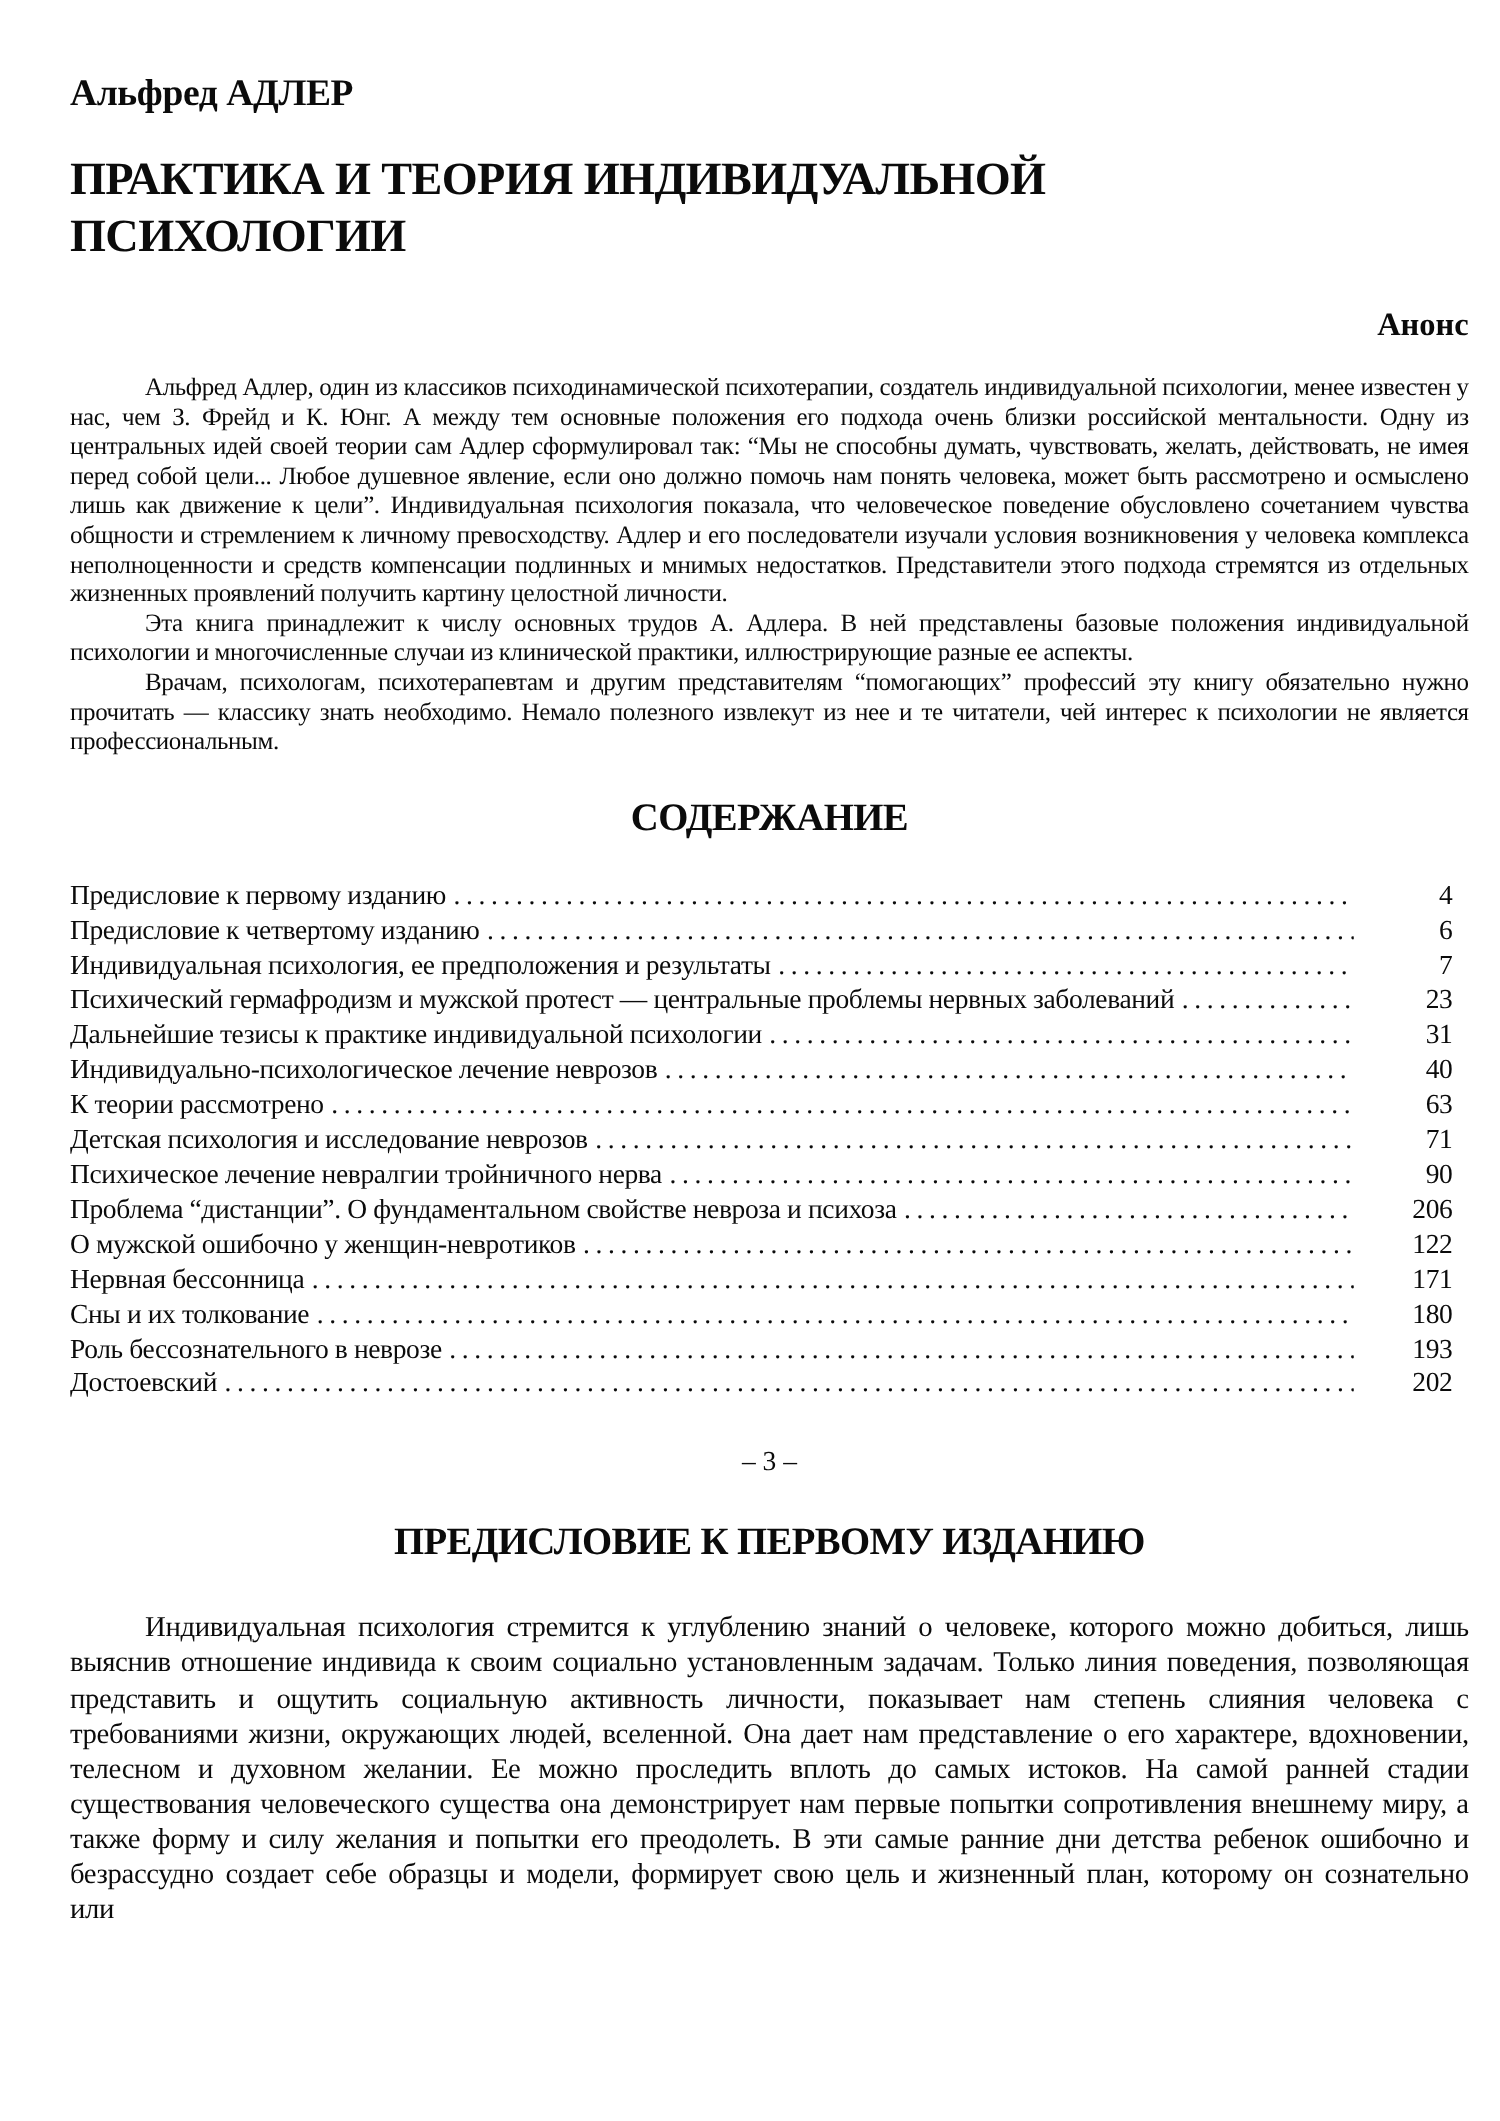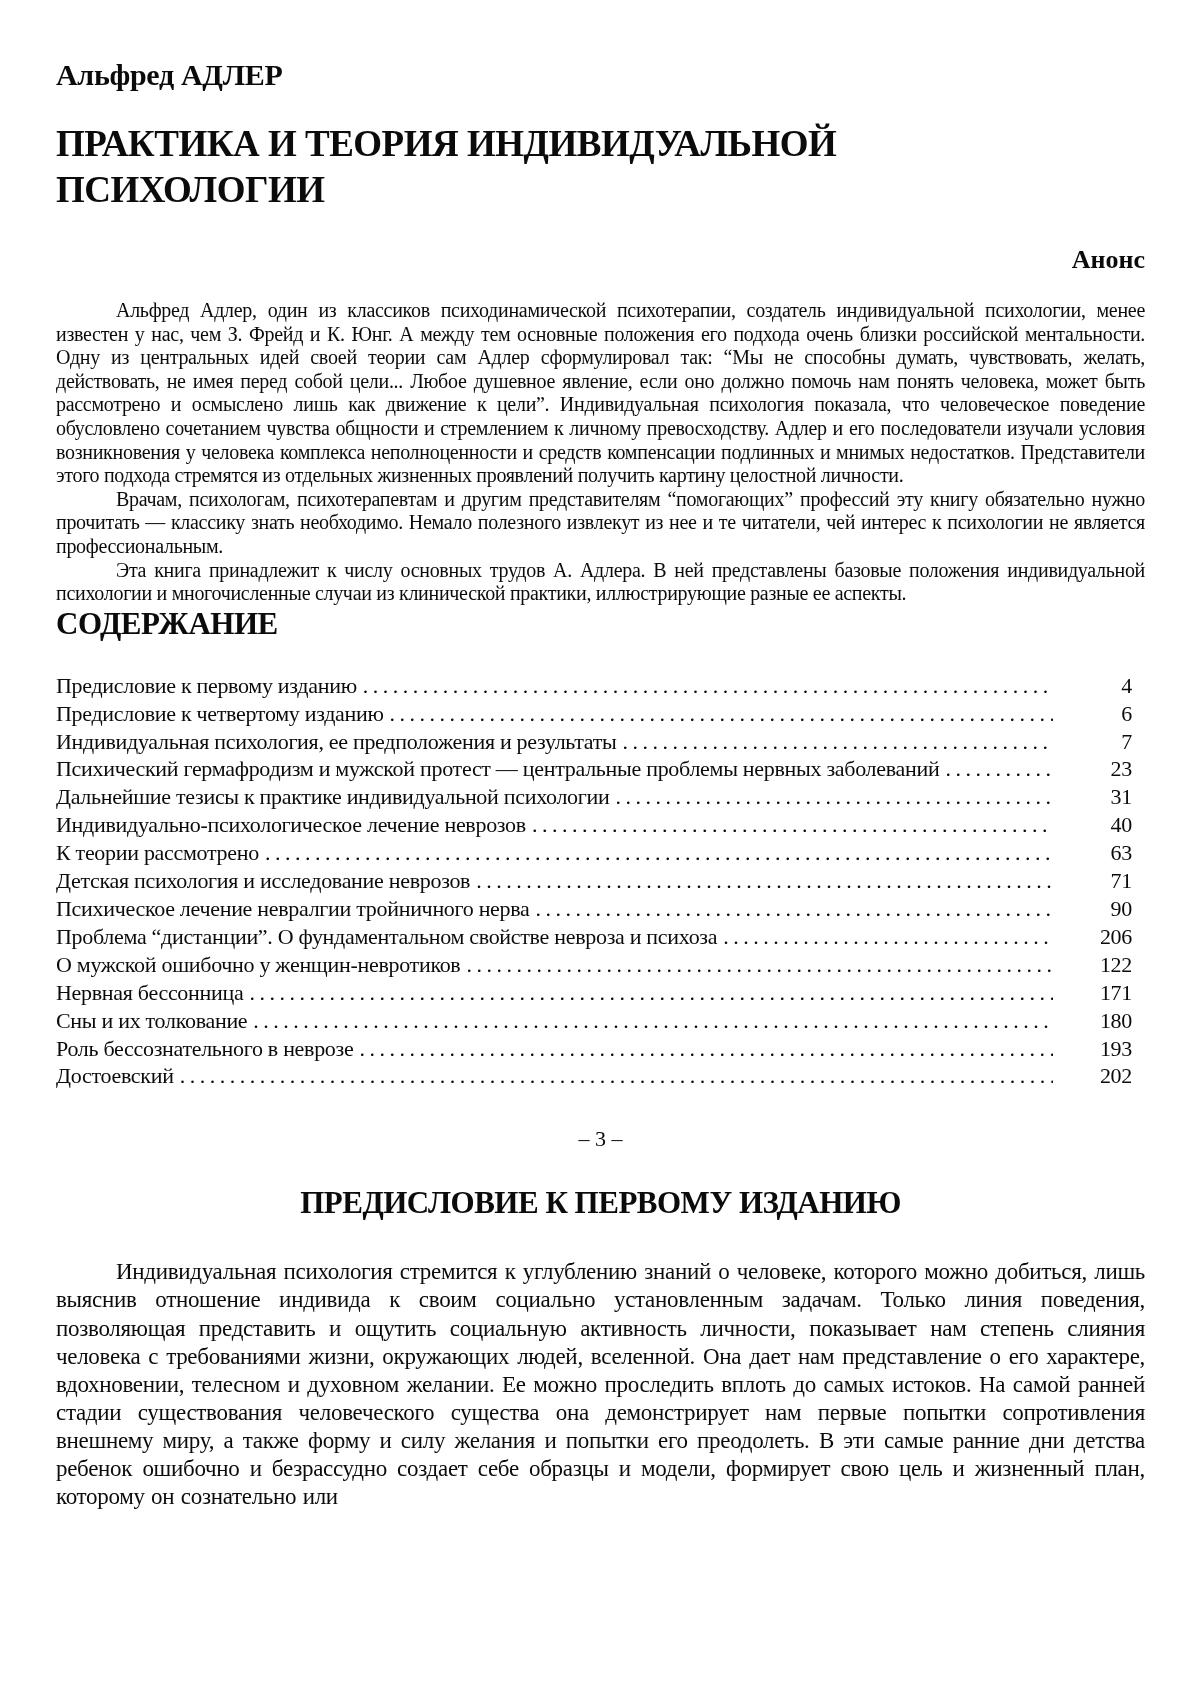--- a/index.html
+++ b/index.html
@@ -8,21 +8,21 @@
     font-family: "Liberation Serif", "DejaVu Serif", serif;
     color: #0b0b0b;
     -webkit-font-smoothing: antialiased;
   }
   .page {
     position: relative;
     width: 1200px;
     height: 1697px;
     background: #ffffff;
     box-sizing: border-box;
-    padding: 57px 55px 0 56px;
+    padding: 57px 25px 0 56px;
     overflow: hidden;
   }
   .author {
     font-size: 30px;
     font-weight: bold;
     line-height: 36px;
     letter-spacing: -0.3px;
   }
   .book-title {
     margin: 28px 0 0 0;
@@ -51,22 +51,24 @@
   .annonce-block { margin-top: 24px; }
   .annonce-block p {
     margin: 0;
     font-size: 20px;
     line-height: 23.6px;
     text-align: justify;
     text-indent: 60px;
     letter-spacing: -0.3px;
   }
   .toc-heading {
+    margin-top: 30px;
     font-size: 31px;
     font-weight: bold;
+    text-align: center;
     line-height: 36px;
     letter-spacing: -0.5px;
   }
   .toc {
     margin-top: 30px;
   }
   .toc-row {
     display: flex;
     align-items: baseline;
     font-size: 22px;
@@ -128,22 +130,22 @@
 
   <div class="author">Альфред АДЛЕР</div>
 
   <h1 class="book-title">ПРАКТИКА И ТЕОРИЯ ИНДИВИДУАЛЬНОЙ ПСИХОЛОГИИ</h1>
 
 
   <div class="annonce-heading">Анонс</div>
 
   <div class="annonce-block">
     <p>Альфред Адлер, один из классиков психодинамической психотерапии, создатель индивидуальной психологии, менее известен у нас, чем З. Фрейд и К. Юнг. А между тем основные положения его подхода очень близки российской ментальности. Одну из центральных идей своей теории сам Адлер сформулировал так: “Мы не способны думать, чувствовать, желать, действовать, не имея перед собой цели... Любое душевное явление, если оно должно помочь нам понять человека, может быть рассмотрено и осмыслено лишь как движение к цели”. Индивидуальная психология показала, что человеческое поведение обусловлено сочетанием чувства общности и стремлением к личному превосходству. Адлер и его последователи изучали условия возникновения у человека комплекса неполноценности и средств компенсации подлинных и мнимых недостатков. Представители этого подхода стремятся из отдельных жизненных проявлений получить картину целостной личности.</p>
+    <p>Эта книга принадлежит к числу основных трудов А. Адлера. В ней представлены базовые положения индивидуальной психологии и многочисленные случаи из клинической практики, иллюстрирующие разные ее аспекты.</p>
     <p>Врачам, психологам, психотерапевтам и другим представителям “помогающих” профессий эту книгу обязательно нужно прочитать — классику знать необходимо. Немало полезного извлекут из нее и те читатели, чей интерес к психологии не является профессиональным.</p>
-    <p>Эта книга принадлежит к числу основных трудов А. Адлера. В ней представлены базовые положения индивидуальной психологии и многочисленные случаи из клинической практики, иллюстрирующие разные ее аспекты.</p>
   </div>
 
   <div class="toc-heading">СОДЕРЖАНИЕ</div>
 
   <div class="toc">
       <div class="toc-row">
       <span class="toc-title">Предисловие к первому изданию</span>
       <span class="toc-dots"></span>
       <span class="toc-num">4</span>
     </div>

